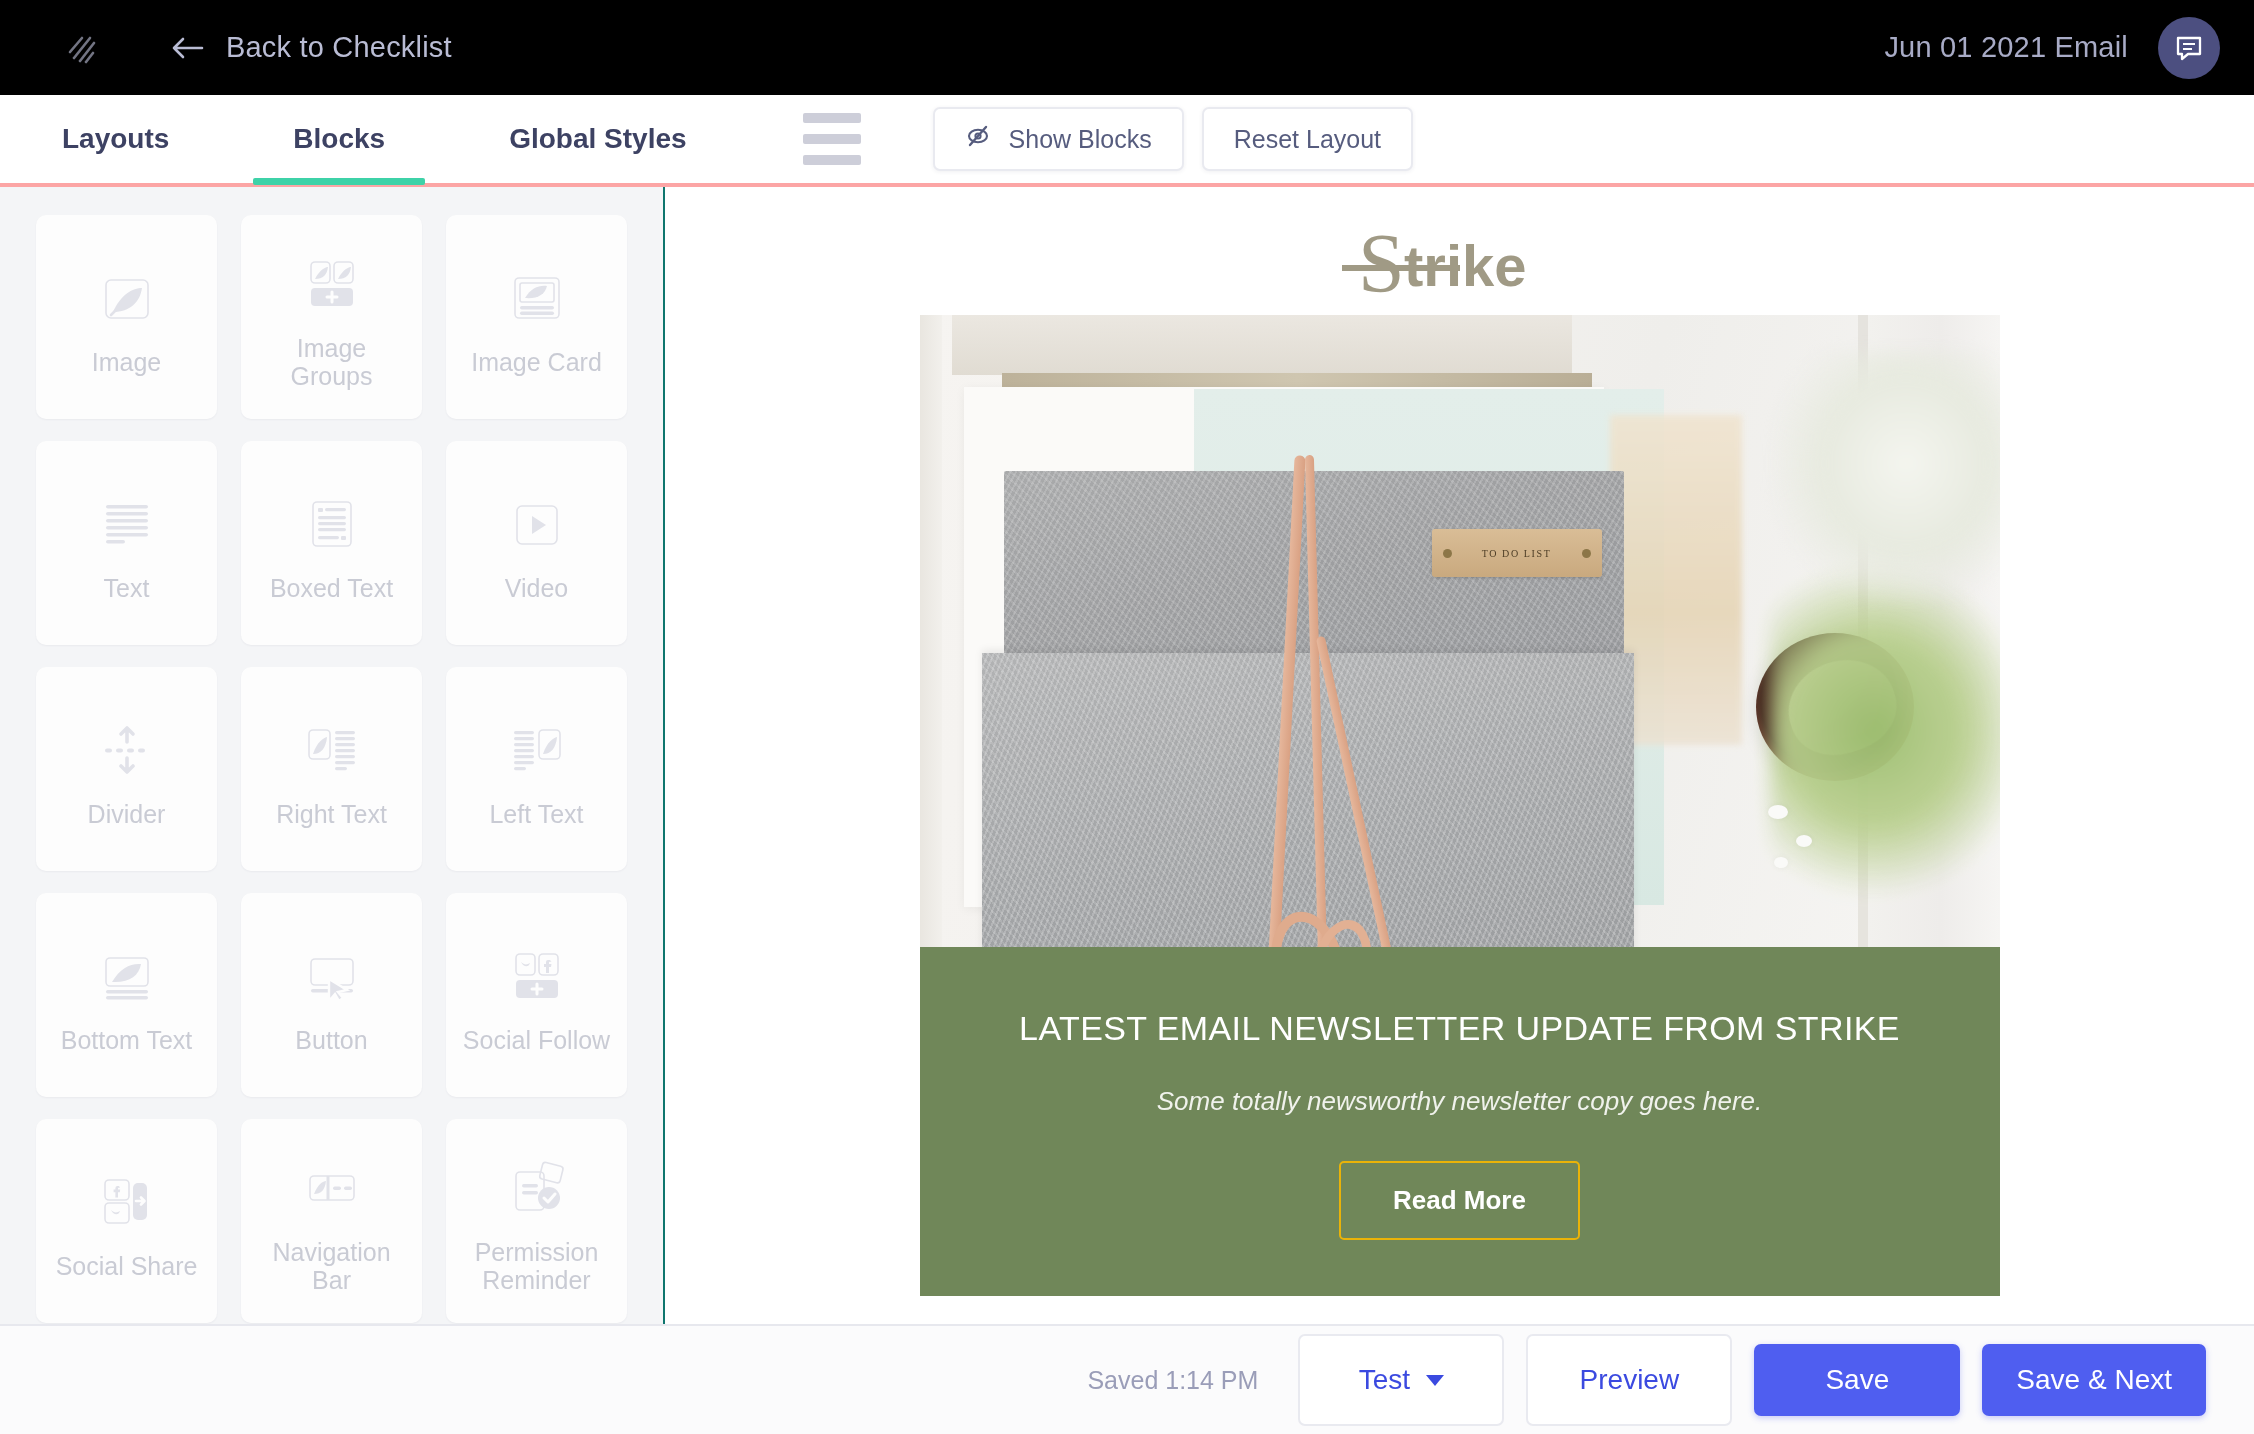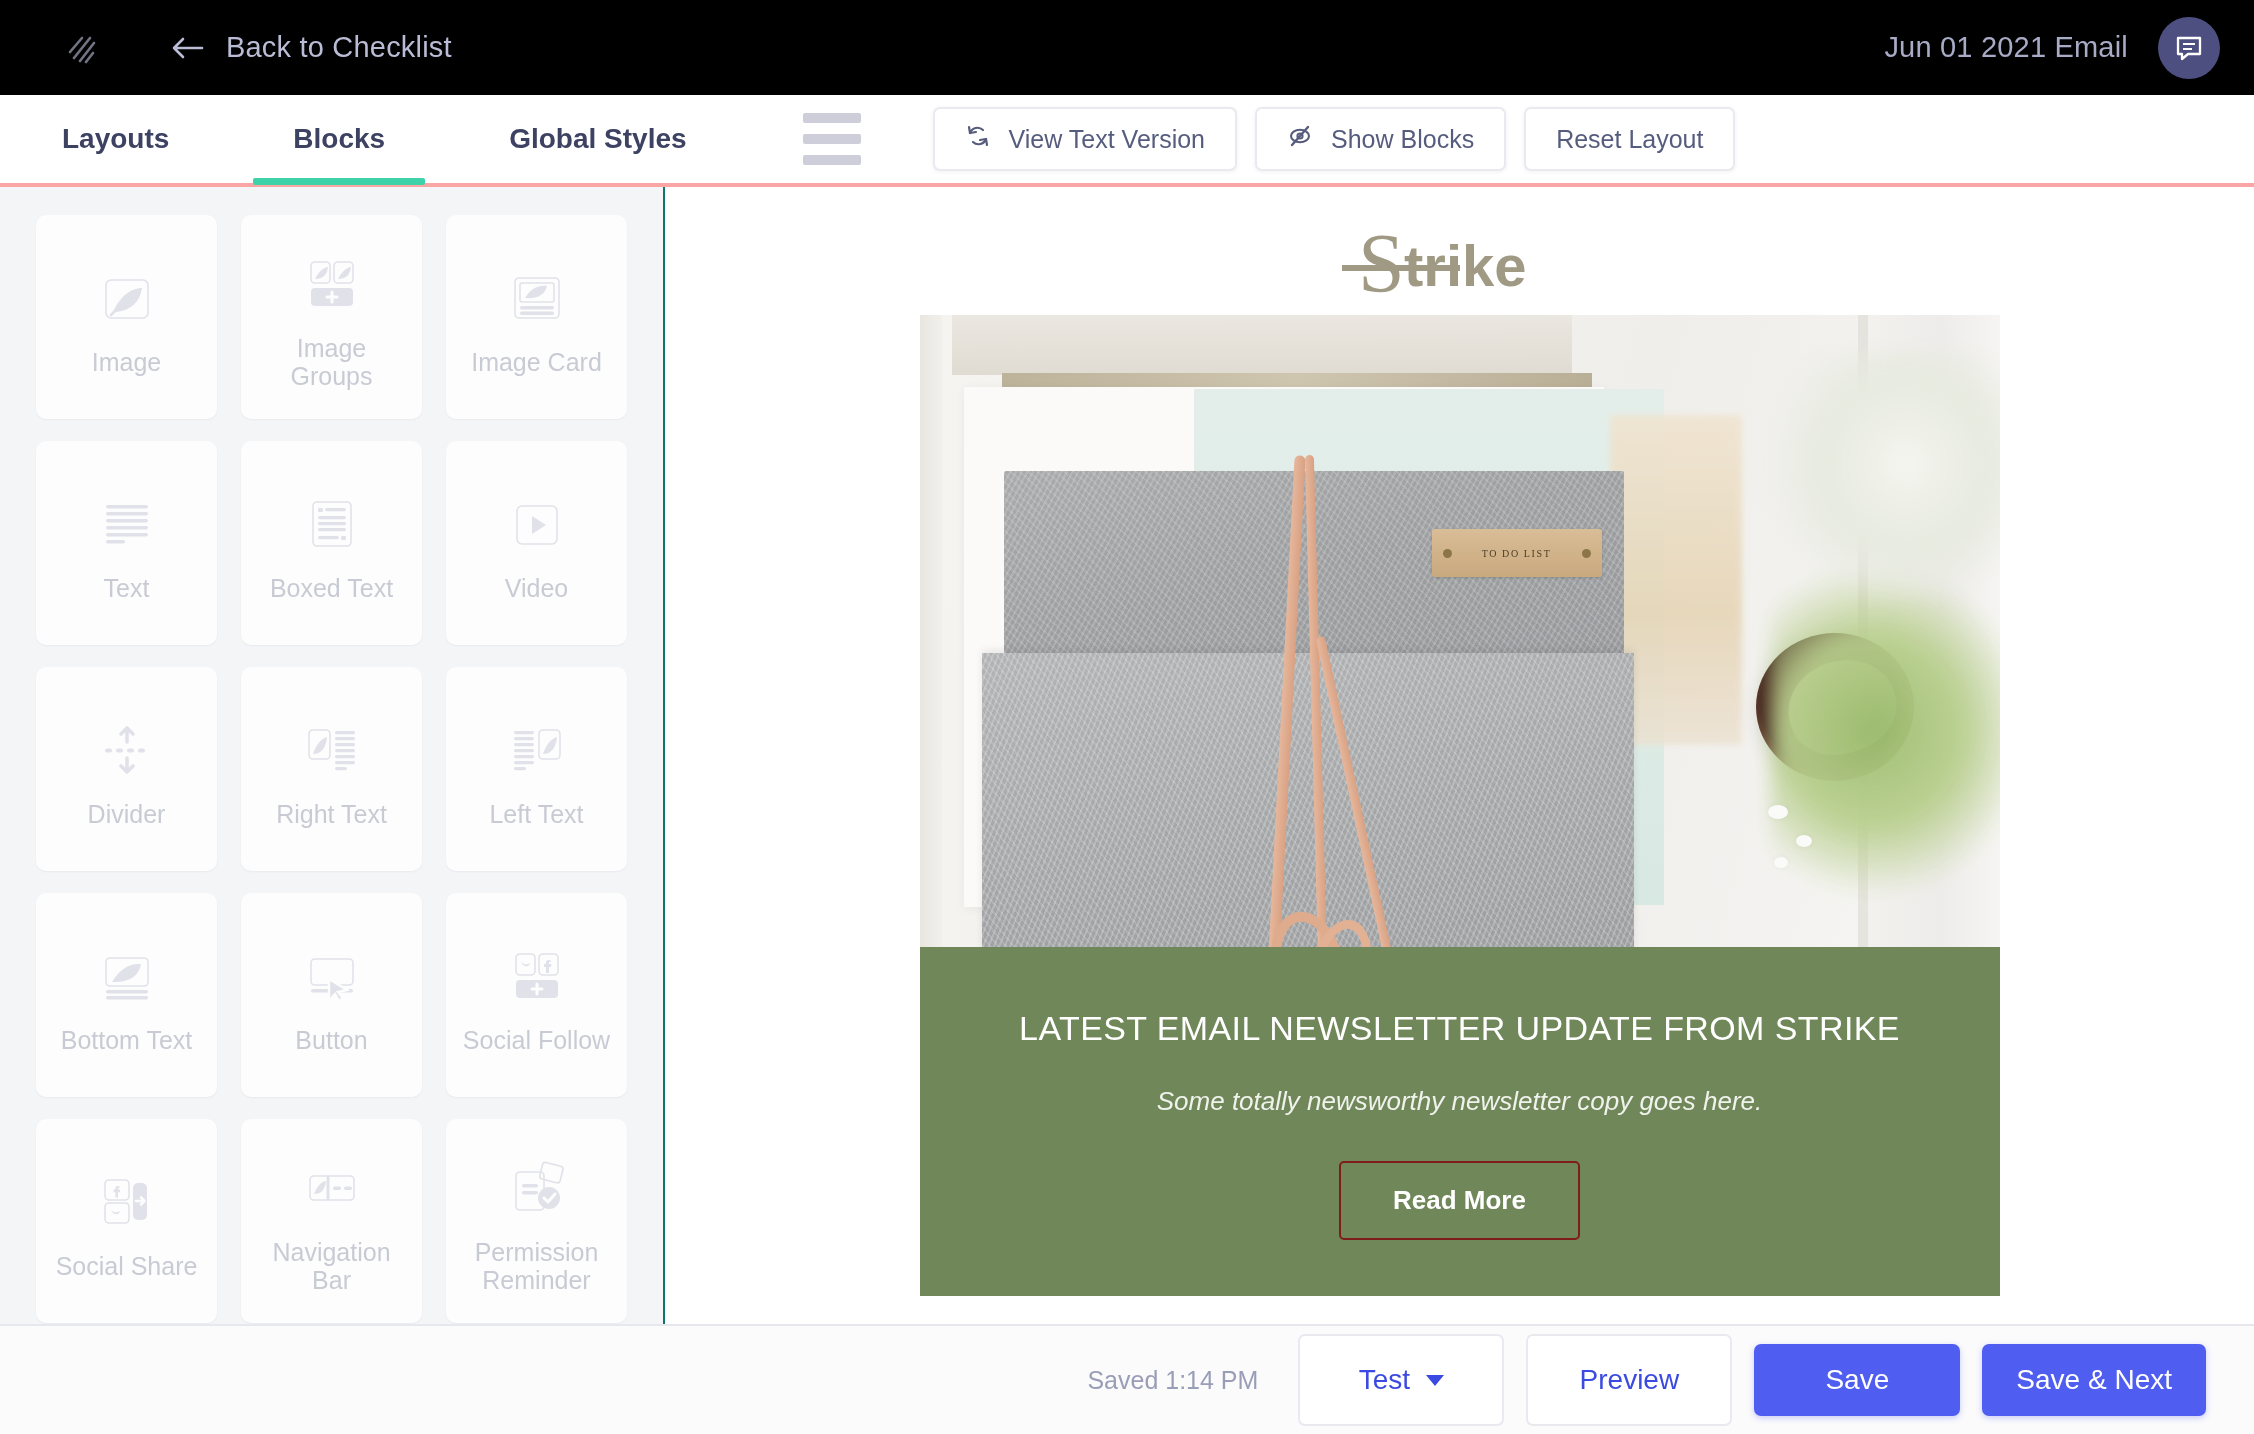--- a/index.html
+++ b/index.html
@@ -216,21 +216,21 @@
     display: flex; flex-direction: column; align-items: center;
   }
   .gb-title {
     color: #ffffff; font-size: 34px; letter-spacing: .4px; text-align: center;
     font-weight: normal;
   }
   .gb-sub {
     color: #f0f2ec; font-size: 26px; font-style: italic; margin-top: 38px; text-align: center;
   }
   .gb-btn {
-    margin-top: 44px; padding: 22px 52px; border: 2px solid #7f1d1d; border-radius: 5px;
+    margin-top: 44px; padding: 22px 52px; border: 2px solid #eab308; border-radius: 5px;
     color: #ffffff; font-size: 26px; font-weight: bold; background: transparent; cursor: pointer;
   }
 
   
   .footer {
     height: 110px; flex: 0 0 110px;
     background: #fbfbfc; border-top: 2px solid #e7e8ee;
     display: flex; align-items: center; justify-content: flex-end;
     padding-right: 48px; gap: 22px;
   }
@@ -303,31 +303,20 @@
       </div>
     </div>
 
     <div class="hamburger">
       <span></span>
       <span></span>
       <span></span>
     </div>
 
     <div class="tool-group">
-      <div class="tool-btn">
-        <span>
-          <svg viewBox="0 0 26 26" width="26" height="26">
-            <path d="M5 10 a8 8 0 0 1 13 -3" fill="none" stroke="#565c7e" stroke-width="2.2" stroke-linecap="round"></path>
-            <path d="M21 16 a8 8 0 0 1 -13 3" fill="none" stroke="#565c7e" stroke-width="2.2" stroke-linecap="round"></path>
-            <path d="M4 4 L5 10 L11 9" fill="none" stroke="#565c7e" stroke-width="2.2" stroke-linecap="round" stroke-linejoin="round"></path>
-            <path d="M22 22 L21 16 L15 17" fill="none" stroke="#565c7e" stroke-width="2.2" stroke-linecap="round" stroke-linejoin="round"></path>
-          </svg>
-        </span>
-        <span>View Text Version</span>
-      </div>
 
       <div class="tool-btn">
         <span>
           <svg viewBox="0 0 26 26" width="26" height="26">
             <ellipse cx="13" cy="13" rx="9" ry="6.2" fill="none" stroke="#565c7e" stroke-width="2.1"></ellipse>
             <circle cx="13" cy="13" r="2.6" fill="none" stroke="#565c7e" stroke-width="2"></circle>
             <line x1="5" y1="22" x2="21" y2="4" stroke="#565c7e" stroke-width="2.4" stroke-linecap="round"></line>
           </svg>
         </span>
         <span>Show Blocks</span>

